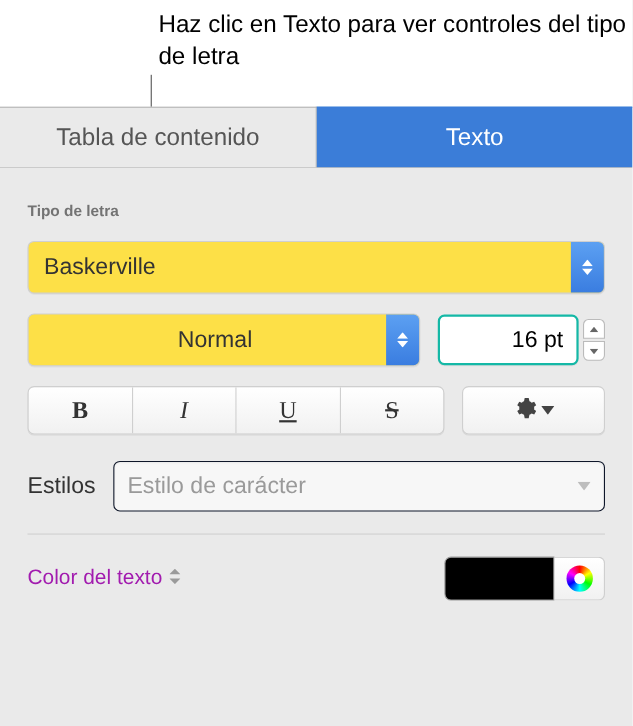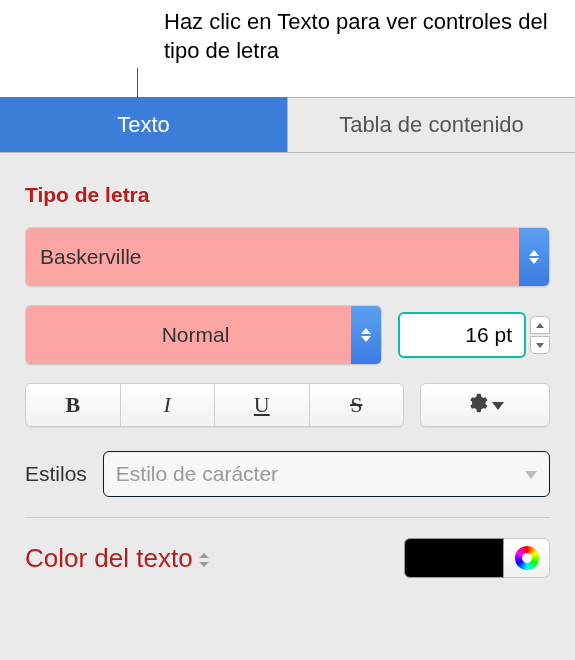--- a/index.html
+++ b/index.html
@@ -10,21 +10,21 @@
     body {
       font-family: -apple-system, BlinkMacSystemFont, "Helvetica Neue", Arial, sans-serif;
       background: #fff;
       width: 575px;
       height: 660px;
       position: relative;
     }
     .callout {
       position: absolute;
       top: 8px;
-      left: 164px;
+      left: 144px;
       font-size: 22px;
       color: #000;
       line-height: 1.3;
       z-index: 10;
     }
     .callout-line {
       position: absolute;
       top: 68px;
       left: 137px;
       width: 1px;
@@ -65,30 +65,30 @@
     .tab.inactive {
       background: #eaeaea;
       color: #555;
     }
     .content {
       background: #eaeaea;
       padding: 30px 25px 20px 25px;
       height: calc(100% - 56px);
     }
     .section-header {
-      font-size: 21px;
+      font-size: 14px;
       font-weight: 600;
-      color: #b91c1c;
+      color: #737373;
       margin-bottom: 20px;
     }
     .select-wrapper {
-      background: #fca5a5;
+      background: #fde047;
       border: 1px solid #cfcfcf;
       border-radius: 6px;
-      height: 60px;
+      height: 48px;
       display: flex;
       align-items: center;
       position: relative;
       box-shadow: 0 1px 0 rgba(0,0,0,0.05);
     }
     .select-wrapper.font {
       width: 100%;
       margin-bottom: 18px;
     }
     .select-text {
@@ -232,22 +232,22 @@
     }
     .row5 {
       display: flex;
       align-items: center;
       justify-content: space-between;
     }
     .color-label-group {
       display: flex;
       align-items: center;
       gap: 6px;
-      font-size: 26px;
-      color: #b91c1c;
+      font-size: 19px;
+      color: #a21caf;
     }
     .color-group {
       display: flex;
       align-items: center;
     }
     .color-swatch {
       width: 100px;
       height: 40px;
       background: #000;
       border: 1px solid #9a9a9a;
@@ -286,25 +286,25 @@
     }
   </style>
 </head>
 <body>
 
 <div class="callout">Haz clic en Texto para ver controles del tipo de letra</div>
 <div class="callout-line"></div>
 
 <div class="panel">
   <div class="tabs">
+    <div class="tab inactive">
+      <span>Tabla de contenido</span>
+    </div>
     <div class="tab active">
       <span>Texto</span>
-    </div>
-    <div class="tab inactive">
-      <span>Tabla de contenido</span>
     </div>
   </div>
 
   <div class="content">
     <div class="section-header">Tipo de letra</div>
 
     <div class="select-wrapper font">
       <span class="select-text">Baskerville</span>
       <div class="select-arrows">
         <svg width="10" height="6" viewBox="0 0 10 6">

